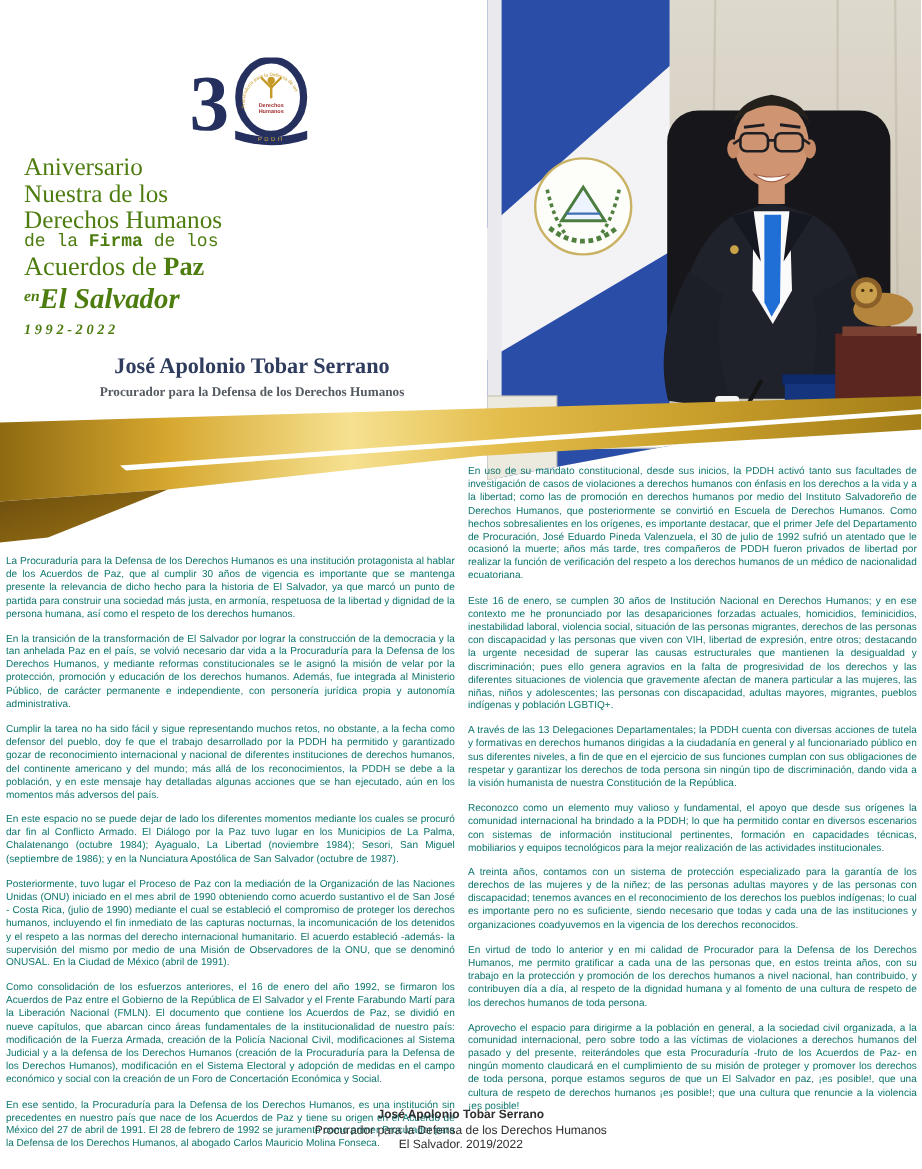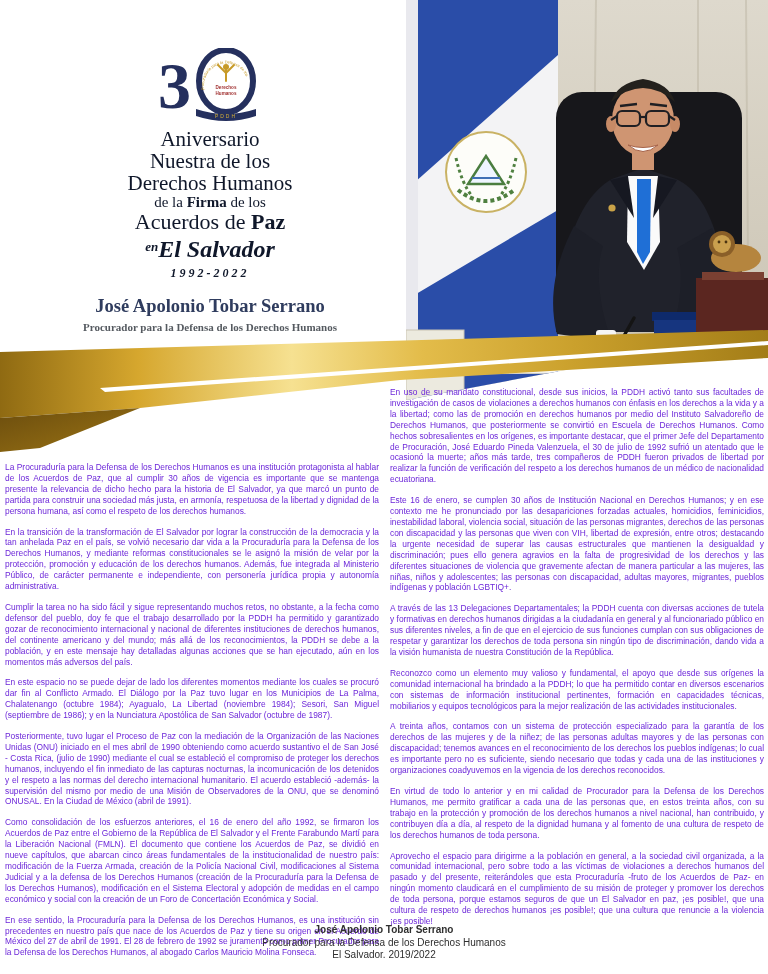--- a/index.html
+++ b/index.html
@@ -3,47 +3,47 @@
 <meta charset="utf-8">
 <style>
   html,body{margin:0;padding:0;background:#ffffff;}
   .page{
     position:relative;width:768px;height:974px;background:#ffffff;
     overflow:hidden;font-family:"Liberation Sans",sans-serif;
   }
   
   .logo{position:absolute;left:158px;top:48px;width:110px;height:78px;}
   .title-block{
-    position:absolute;left:20px;top:128px;width:380px;text-align:center;
-    color:#0f172a;font-family:"Liberation Serif",serif;
+    position:absolute;left:20px;top:128px;width:380px;
+    color:#4d7c0f;font-family:"Liberation Serif",serif;
   }
   .t-big{font-size:21px;line-height:22px;}
   .t-ctx{font-size:13.5px;line-height:15px;font-weight:600;}
-  .t-firma{font-size:15px;line-height:16px;}
+  .t-firma{font-size:15px;line-height:16px;font-family:Liberation Mono, monospace;}
   .t-paz{font-size:22px;line-height:23px;}
   .t-country{font-size:24px;line-height:27px;font-weight:bold;font-style:italic;}
   .t-en{font-size:13px;font-weight:600;vertical-align:6px;}
   .t-years{font-size:12px;line-height:20px;font-style:italic;letter-spacing:3px;font-weight:600;}
   b.inl{font-weight:bold;}
   .author-block{
     position:absolute;left:20px;top:296px;width:380px;text-align:center;
     font-family:"Liberation Serif",serif;
   }
   .author-name{font-size:18.5px;font-weight:600;color:#2f3c5e;line-height:20px;}
   .author-role{font-size:11px;font-weight:600;color:#555a60;line-height:14px;margin-top:4px;}
   
   .photo{
     position:absolute;left:406px;top:0;width:362px;height:400px;
     clip-path:polygon(0 0,100% 0,100% 83%,0 100%);
   }
   .photo svg{display:block;}
   
   .ribbon{position:absolute;left:0;top:325px;width:768px;height:135px;}
   
-  .column{position:absolute;width:374px;color:#6d28d9;}
+  .column{position:absolute;width:374px;color:#0f766e;}
   .column p{
     margin:0 0 10px 0;font-size:8.4px;line-height:10.9px;text-align:justify;
   }
   .column-left{left:5px;top:414px;margin-top:48px;}
   .column-right{left:390px;top:387px;}
   
   .footer{
     position:absolute;left:0;top:924px;width:768px;text-align:center;
     color:#2f2f2f;font-size:10px;line-height:12.5px;
   }

